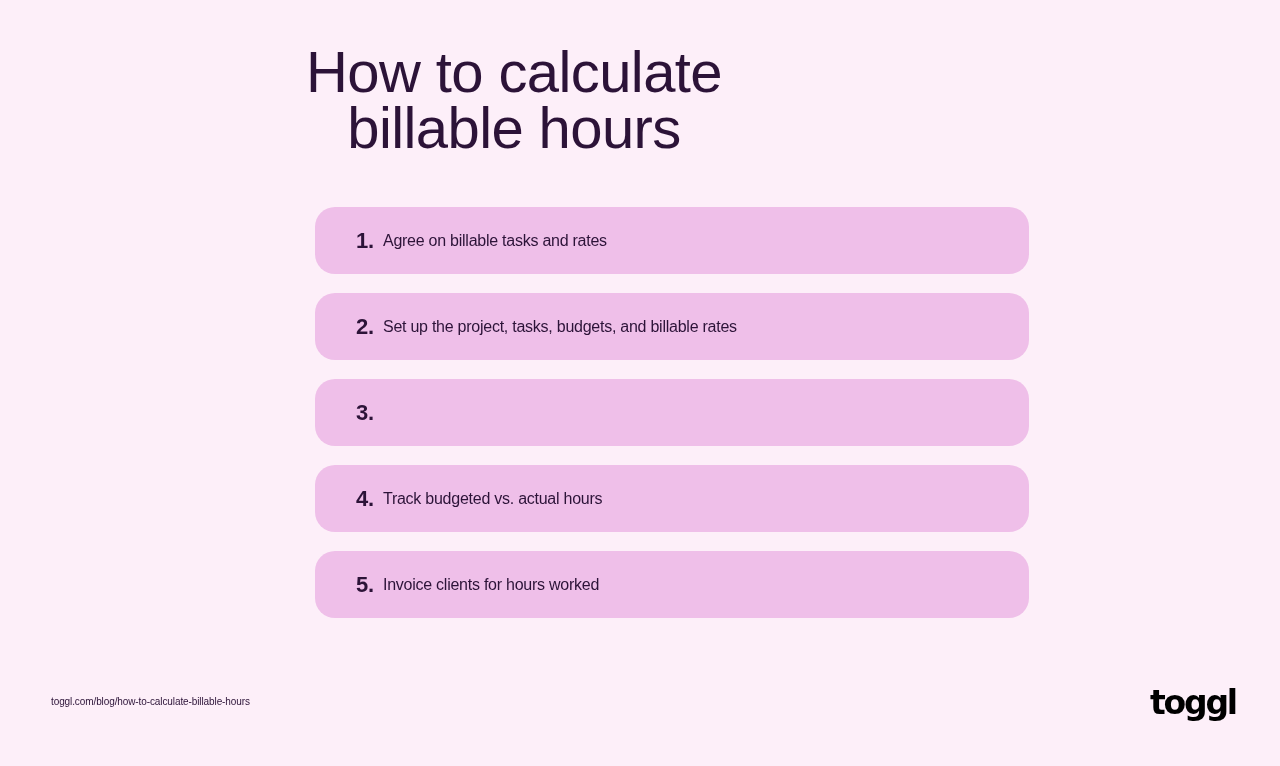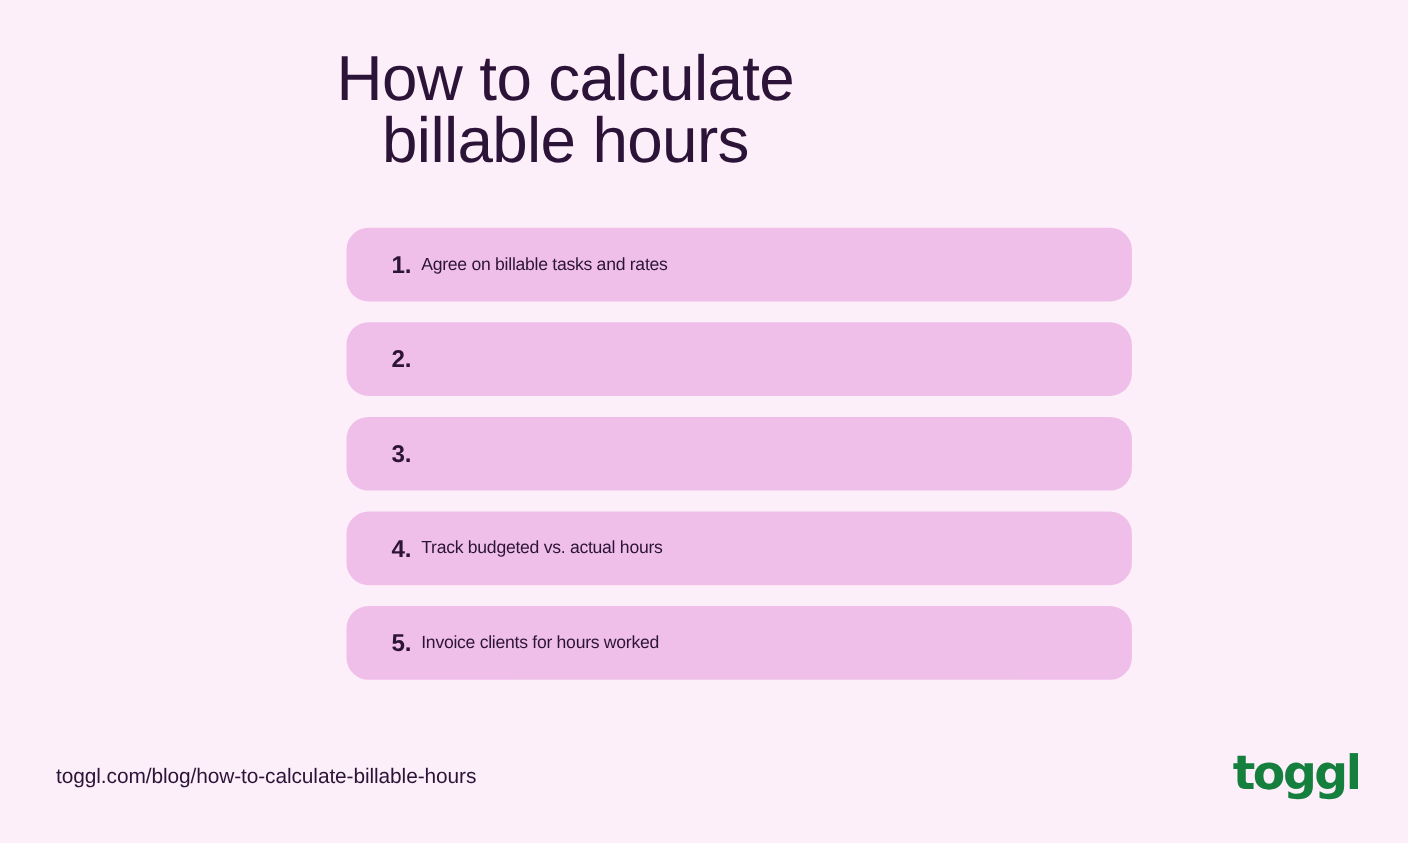--- a/index.html
+++ b/index.html
@@ -87,33 +87,33 @@
     position: absolute;
     left: 0;
     bottom: 0;
     width: 1280px;
     height: 86px;
   }
   .footer-url {
     position: absolute;
     left: 51px;
     top: 16px;
-    font-size: 19px;
+    font-size: 10px;
     font-weight: 400;
     color: #2c1338;
     letter-spacing: -0.1px;
   }
   .footer-logo {
     position: absolute;
     right: 44px;
     top: 0px;
     font-family: "DejaVu Sans", sans-serif;
-    font-size: 43px;
+    font-size: 33px;
     font-weight: bold;
-    color: #15803d;
+    color: #000000;
     letter-spacing: -2.2px;
     line-height: 46px;
   }
 </style>
 </head>
 <body>
 
 <div class="slide">
 
   <div class="title-block">
@@ -123,20 +123,21 @@
 
   <ol class="steps">
 
     <li class="step">
       <span class="step-num">1.</span>
       <span class="step-text">Agree on billable tasks and rates</span>
     </li>
 
     <li class="step">
       <span class="step-num">2.</span>
+      <span class="step-text">Set up the project, tasks, budgets, and billable rates</span>
     </li>
 
     <li class="step">
       <span class="step-num">3.</span>
     </li>
 
     <li class="step">
       <span class="step-num">4.</span>
       <span class="step-text">Track budgeted vs. actual hours</span>
     </li>

